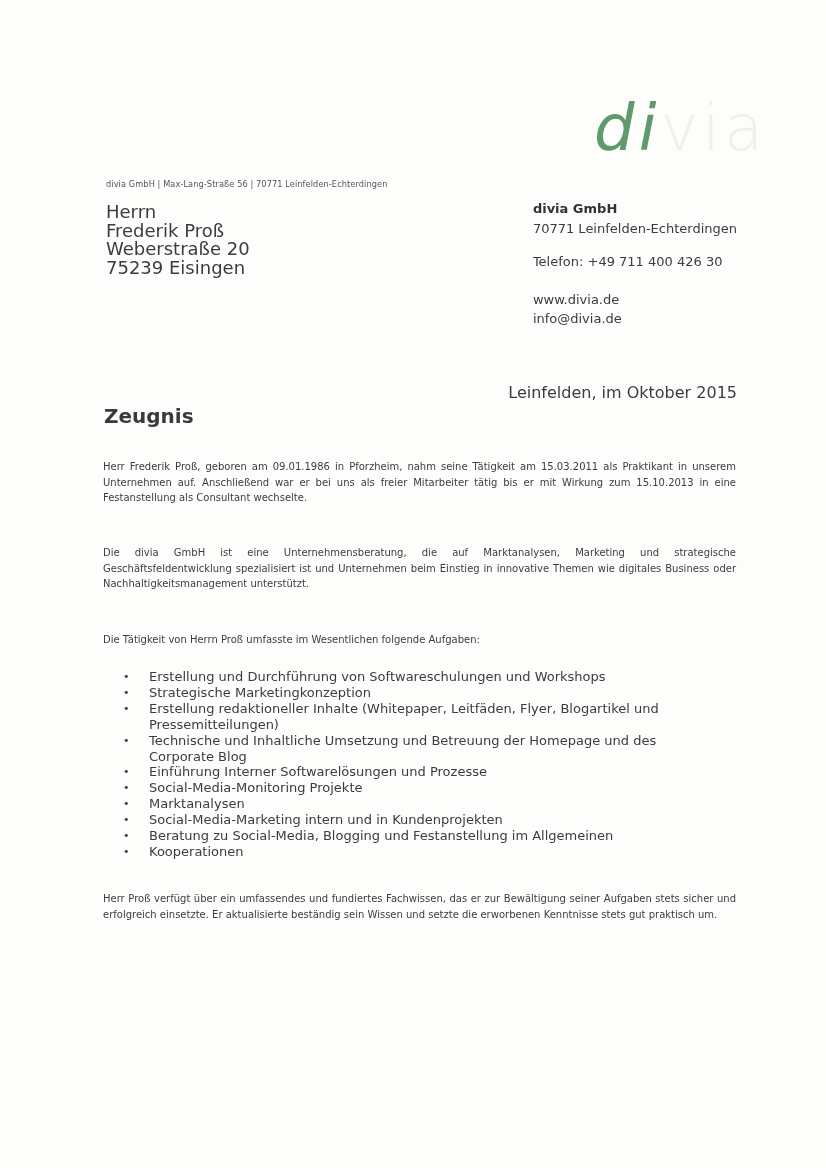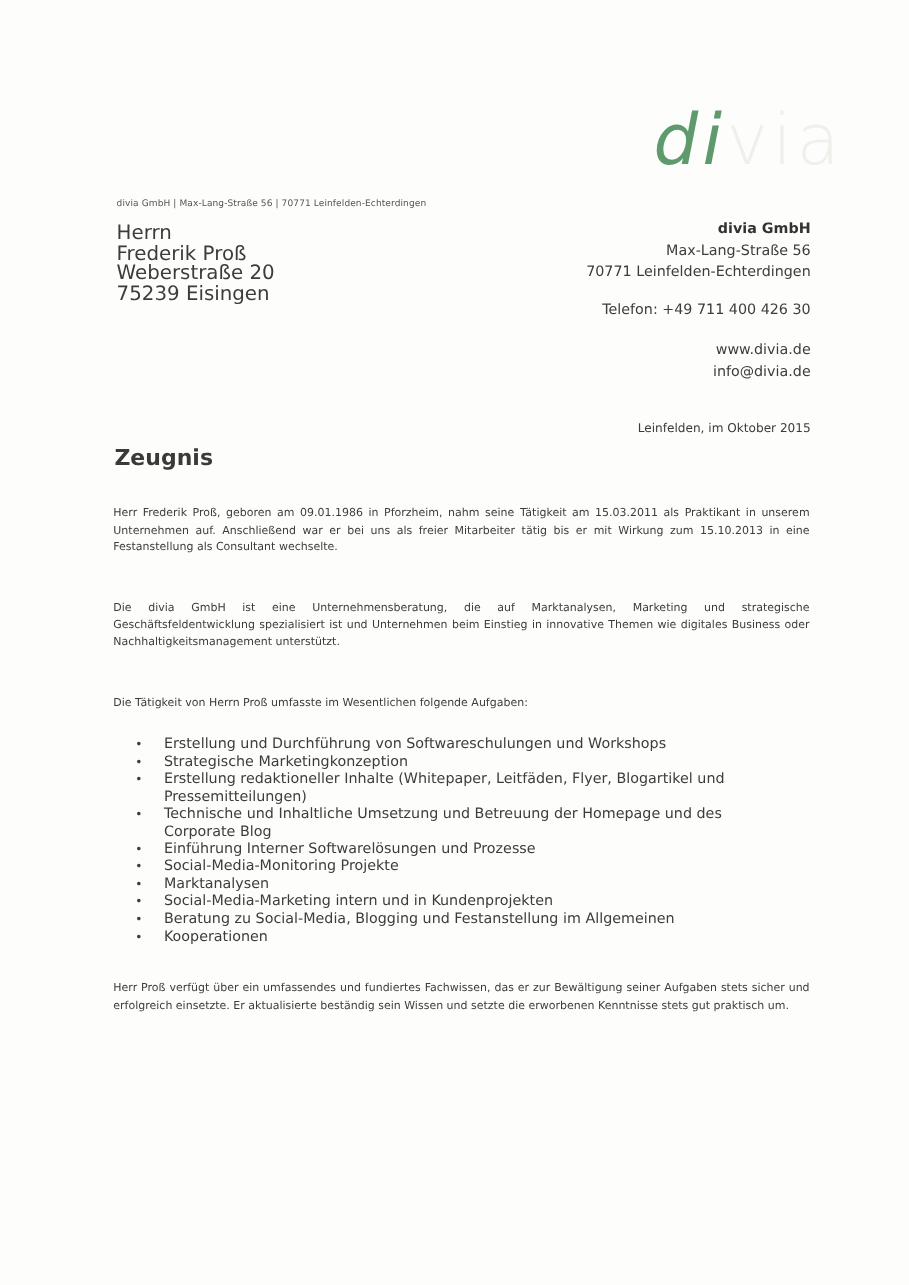--- a/index.html
+++ b/index.html
@@ -25,28 +25,28 @@
       position: absolute; left: 106px; top: 179px;
       font-size: 8.2px; color: #555;
       letter-spacing: 0.1px;
     }
     .recipient {
       position: absolute; left: 106px; top: 203px;
       font-size: 18px; line-height: 18.5px; color: #3c3c3c;
     }
     .company-block {
       position: absolute; right: 89px; top: 199px;
-      text-align: right; font-size: 13px; line-height: 19.5px; color: #3c3c3c;
+      font-size: 13px; line-height: 19.5px; color: #3c3c3c;
     }
     .company-block .name { font-weight: bold; color: #333; }
     .company-block .gap { height: 14px; }
     .company-block .gap2 { height: 18px; }
     .date {
       position: absolute; right: 89px; top: 383px;
-      font-size: 11px; color: #3c3c3c;
+      font-size: 16px; color: #3c3c3c;
     }
     .title {
       position: absolute; left: 104px; top: 404px;
       font-size: 20px; font-weight: bold; color: #3a3a3a;
     }
     .body-text {
       position: absolute; left: 103px; width: 633px;
       font-size: 10px; line-height: 15.6px; color: #3c3c3c;
       text-align: justify;
     }
@@ -75,21 +75,20 @@
 
 <div class="recipient">
   <div>Herrn</div>
   <div>Frederik Proß</div>
   <div>Weberstraße 20</div>
   <div>75239 Eisingen</div>
 </div>
 
 <div class="company-block">
   <div class="name">divia GmbH</div>
-  <div>Max-Lang-Straße 56</div>
   <div>70771 Leinfelden-Echterdingen</div>
   <div class="gap"></div>
   <div>Telefon: +49 711 400 426 30</div>
   <div class="gap2"></div>
   <div>www.divia.de</div>
   <div>info@divia.de</div>
 </div>
 
 <div class="date">Leinfelden, im Oktober 2015</div>
 

